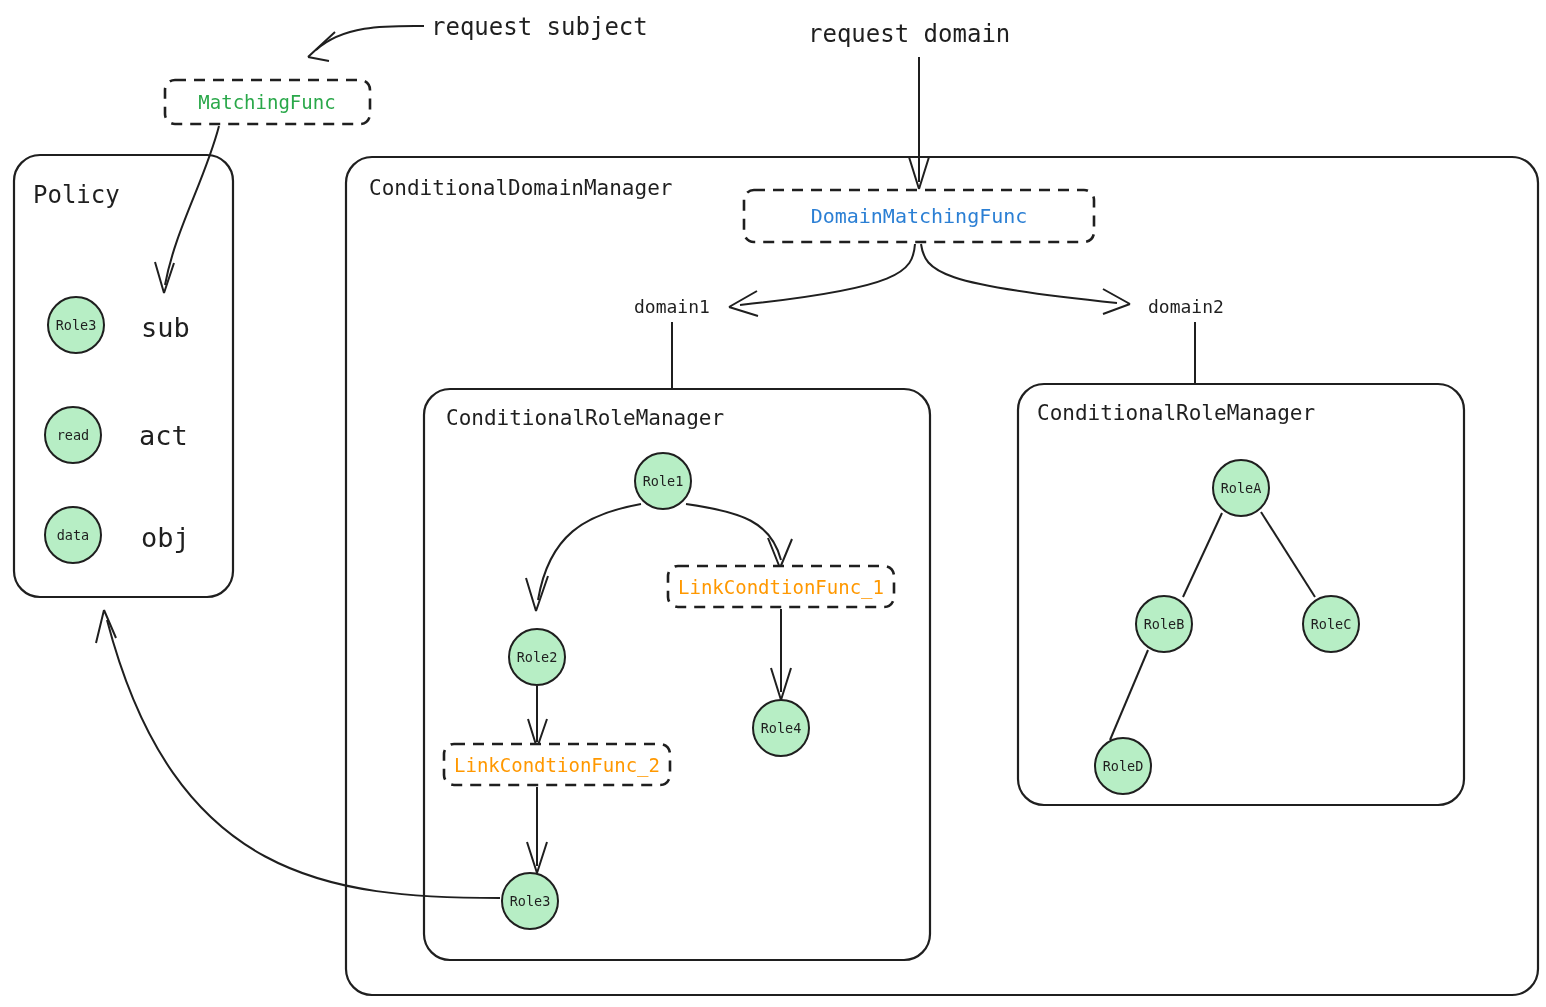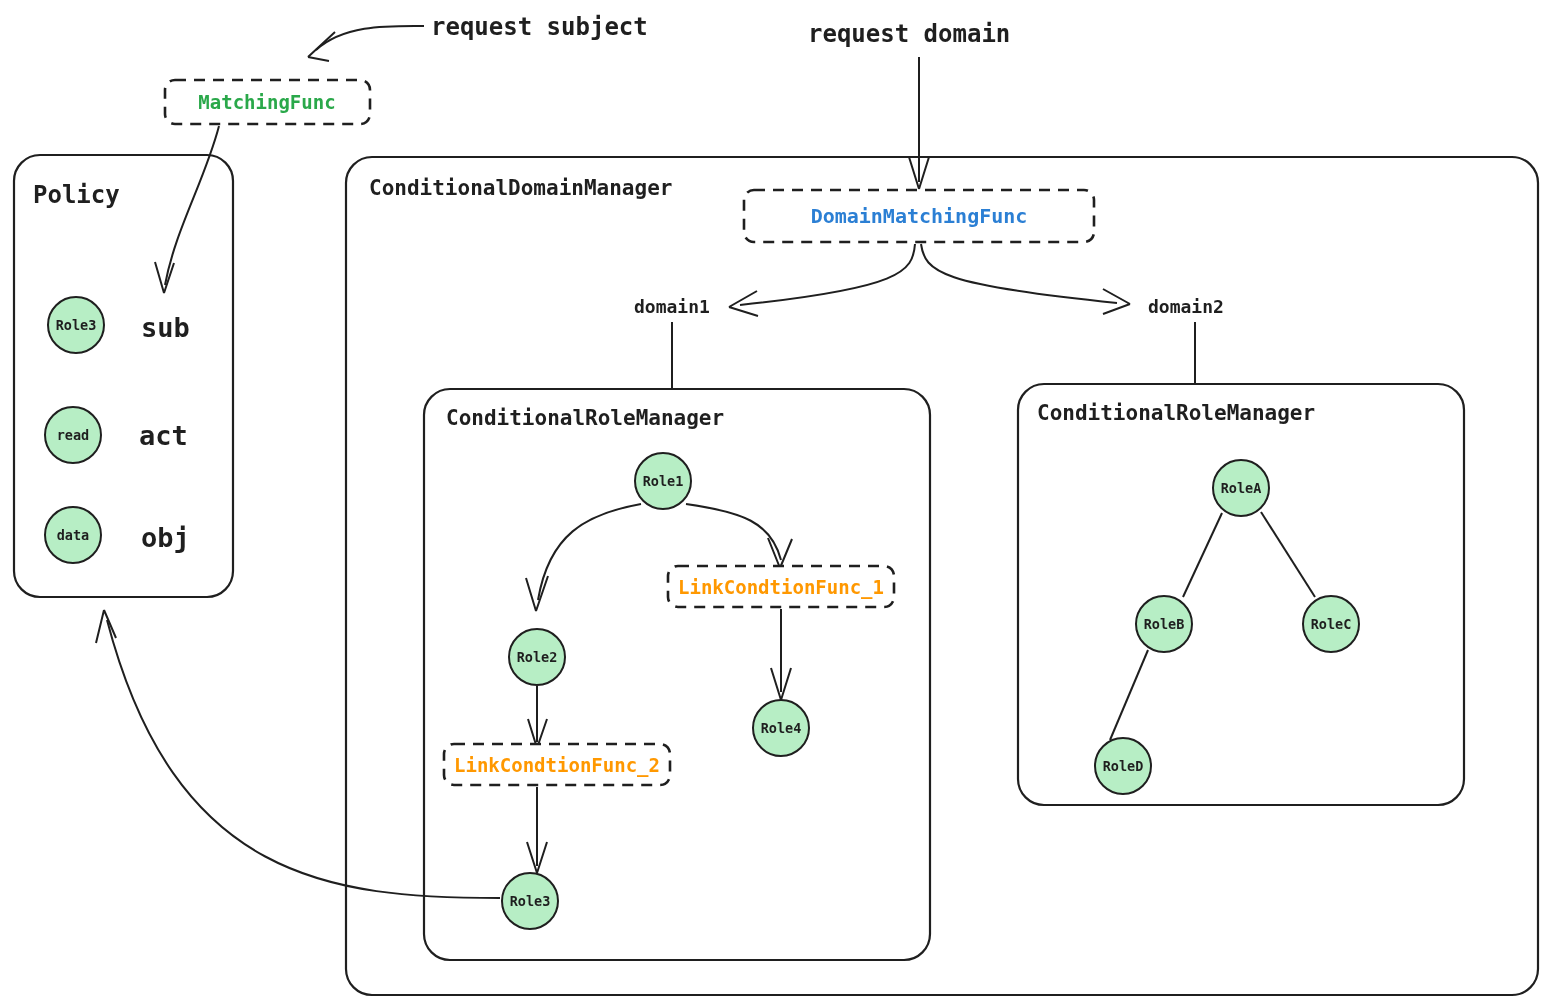--- a/index.html
+++ b/index.html
@@ -9,21 +9,20 @@
   }
   body {
     font-family: "DejaVu Sans Mono", "Liberation Mono", monospace;
   }
   #canvas-wrap {
     position: relative;
     width: 1546px;
     height: 1007px;
     background: #ffffff;
     overflow: hidden;
-    font-weight: bold;
   }
   svg#diagram {
     position: absolute;
     top: 0;
     left: 0;
     width: 1546px;
     height: 1007px;
     display: block;
   }
   .container-box {

